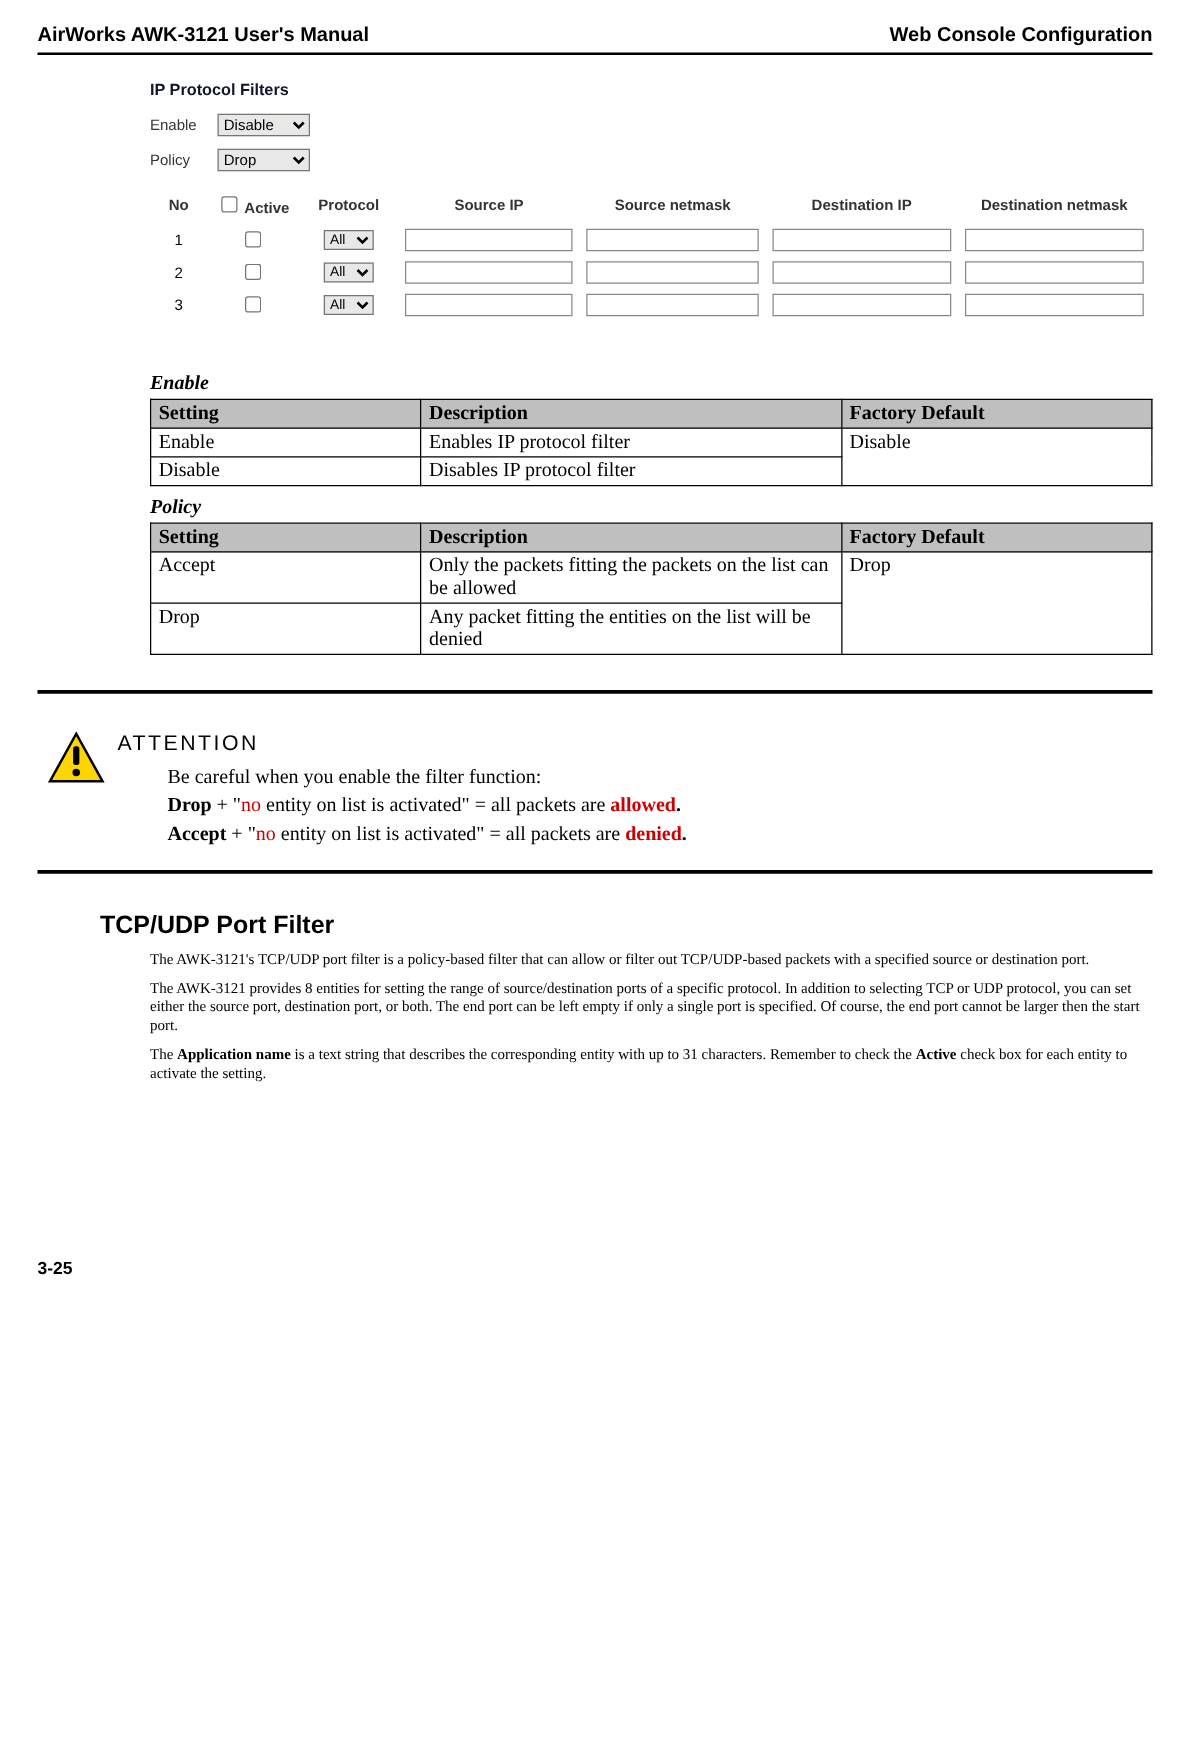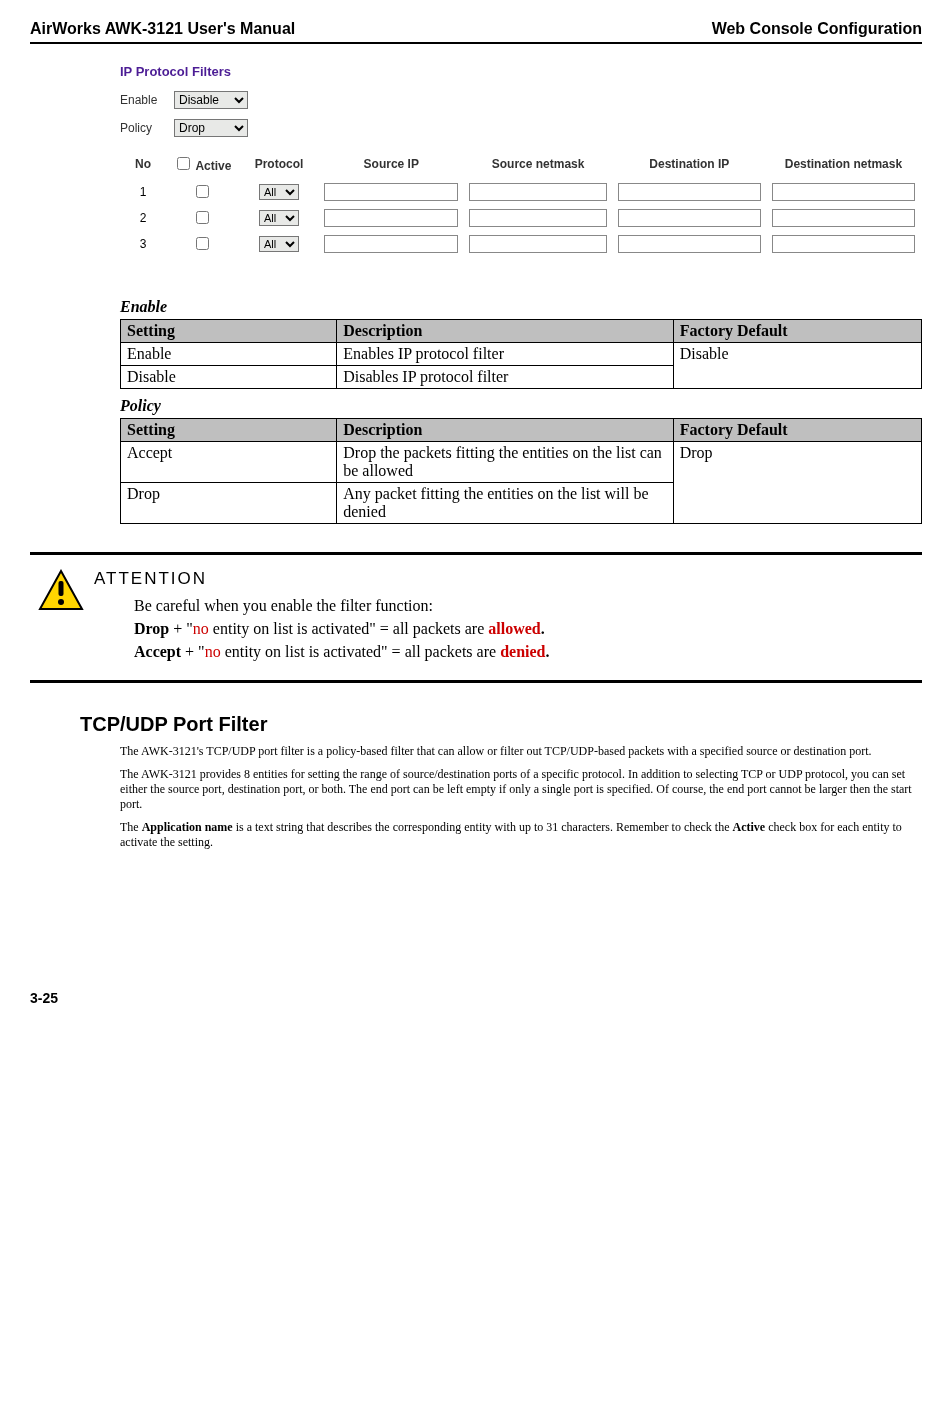--- a/index.html
+++ b/index.html
@@ -18,21 +18,21 @@
     border-bottom: 2px solid black;
     padding-bottom: 4px;
     margin-bottom: 20px;
   }
   .screenshot-panel {
     margin-left: 90px;
     font-family: Verdana, sans-serif;
     font-size: 12px;
   }
   .panel-title {
-    color: #4c1d95;
+    color: #0f172a;
     font-weight: bold;
     font-size: 13px;
     margin-bottom: 12px;
   }
   .sel-row {
     display: flex;
     align-items: center;
     margin-bottom: 10px;
     color: #333;
   }
@@ -95,21 +95,21 @@
   table.desc-tbl td {
     border: 1px solid black;
     padding: 2px 6px;
     vertical-align: top;
   }
   .attn-box {
     border-top: 3px solid black;
     border-bottom: 3px solid black;
     margin-top: 28px;
     margin-bottom: 28px;
-    padding: 14px 0 14px 0;
+    padding: 30px 0 14px 0;
     display: flex;
     align-items: flex-start;
   }
   .attn-icon {
     margin-left: 8px;
     margin-right: 10px;
     flex-shrink: 0;
   }
   .attn-content { font-size: 16px; }
   .attn-heading {
@@ -231,21 +231,21 @@
   <div class="subhead">Policy</div>
   <table class="desc-tbl">
     <tbody>
         <tr>
       <th style="width:27%">Setting</th>
       <th style="width:42%">Description</th>
       <th style="width:31%">Factory Default</th>
     </tr>
     <tr>
       <td>Accept</td>
-      <td>Drop the packets fitting the entities on the list can be allowed</td>
+      <td>Only the packets fitting the packets on the list can be allowed</td>
       <td rowspan="2">Drop</td>
     </tr>
     <tr>
       <td>Drop</td>
       <td>Any packet fitting the entities on the list will be denied</td>
     </tr>
   </tbody>
     </table>
 </div>
 

